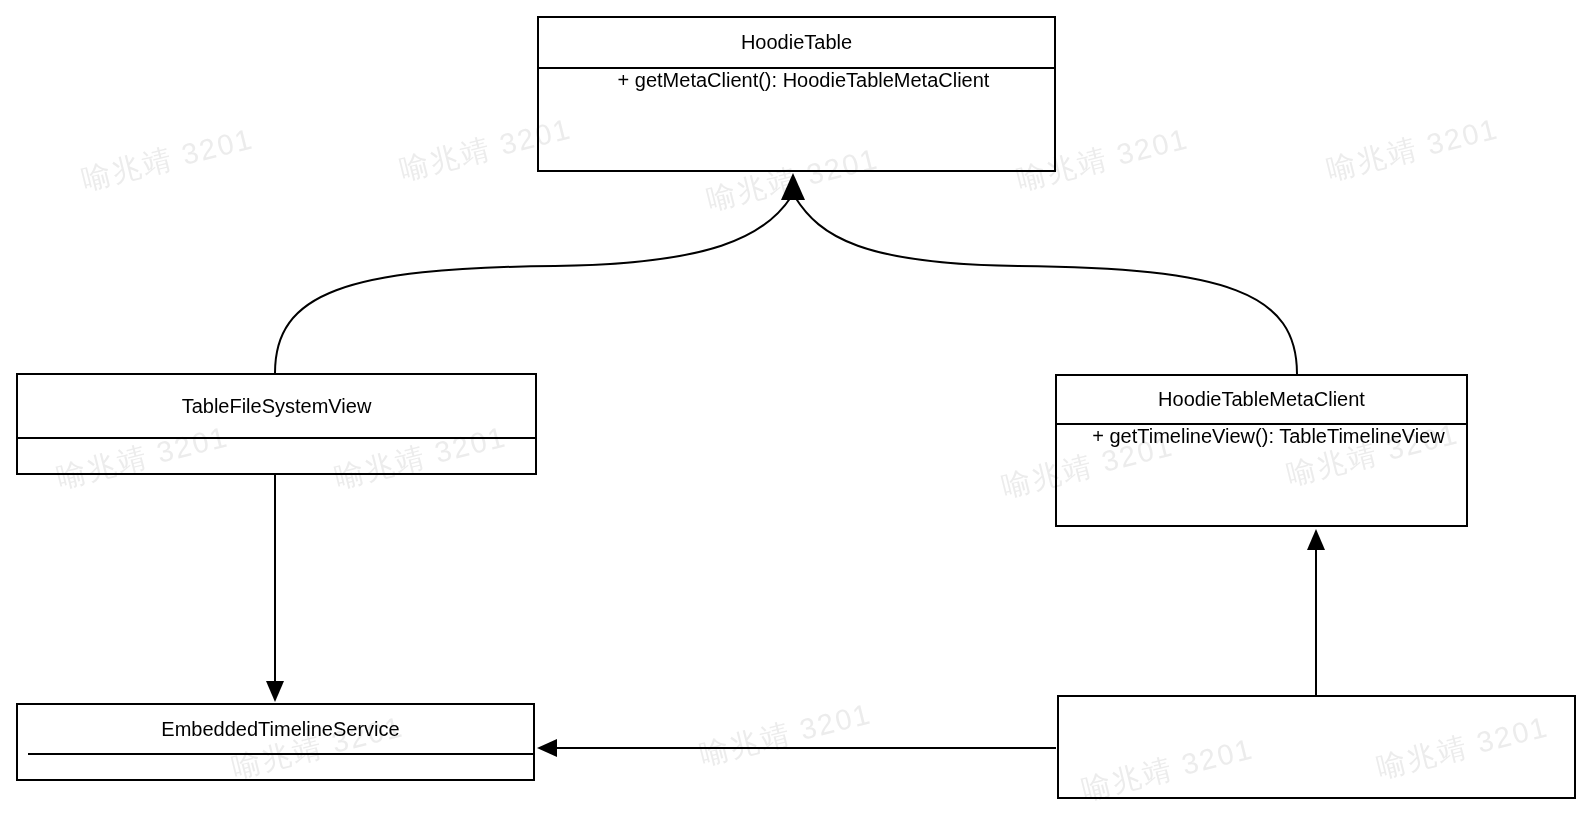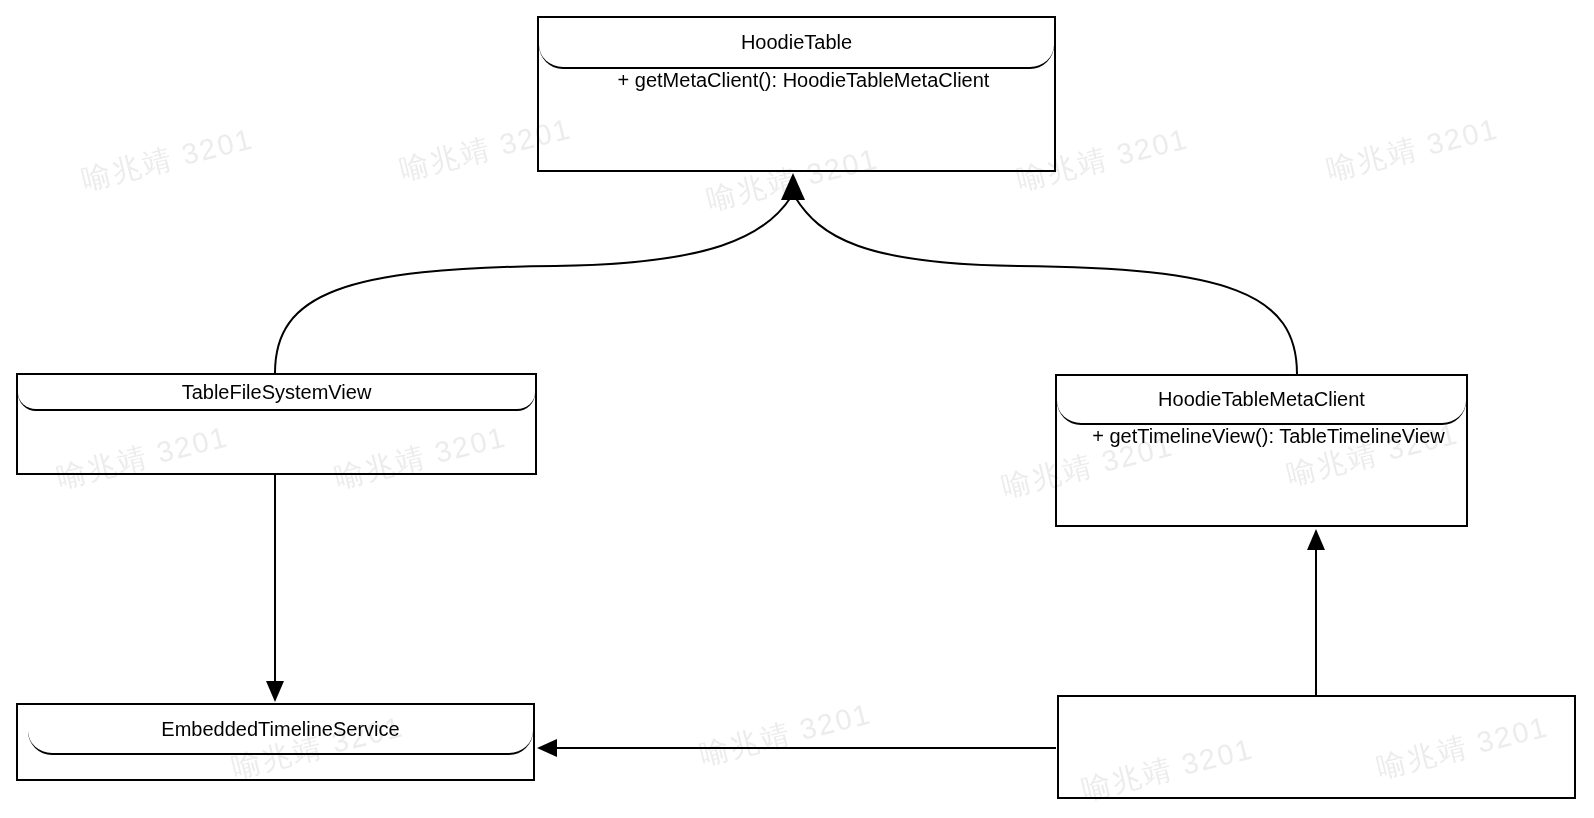--- a/index.html
+++ b/index.html
@@ -38,21 +38,20 @@
     z-index: 3;
   }
   .uml-title {
     flex: none;
     border-bottom: 2px solid #000000;
     display: flex;
     align-items: center;
     justify-content: center;
     font-size: 20px;
     box-sizing: border-box;
-    border-radius: 24px;
   }
   .uml-body {
     flex: 1 1 auto;
     display: flex;
     justify-content: space-around;
     padding-left: 14px;
     font-size: 20px;
     box-sizing: border-box;
   }
   .uml-method { white-space: nowrap; }
@@ -94,21 +93,21 @@
   </svg>
 
   <div class="uml-class" style="left:537px; top:16px; width:519px; height:156px;">
     <div class="uml-title" style="height:51px;">HoodieTable</div>
     <div class="uml-body">
       <div class="uml-method">+ getMetaClient(): HoodieTableMetaClient</div>
     </div>
   </div>
 
   <div class="uml-class" style="left:16px; top:373px; width:521px; height:102px;">
-    <div class="uml-title" style="height:36px;text-align:right;">TableFileSystemView</div>
+    <div class="uml-title" style="height:64px;text-align:right;">TableFileSystemView</div>
     <div class="uml-body"></div>
   </div>
 
   <div class="uml-class" style="left:1055px; top:374px; width:413px; height:153px;">
     <div class="uml-title" style="height:49px;">HoodieTableMetaClient</div>
     <div class="uml-body">
       <div class="uml-method">+ getTimelineView(): TableTimelineView</div>
     </div>
   </div>
 

